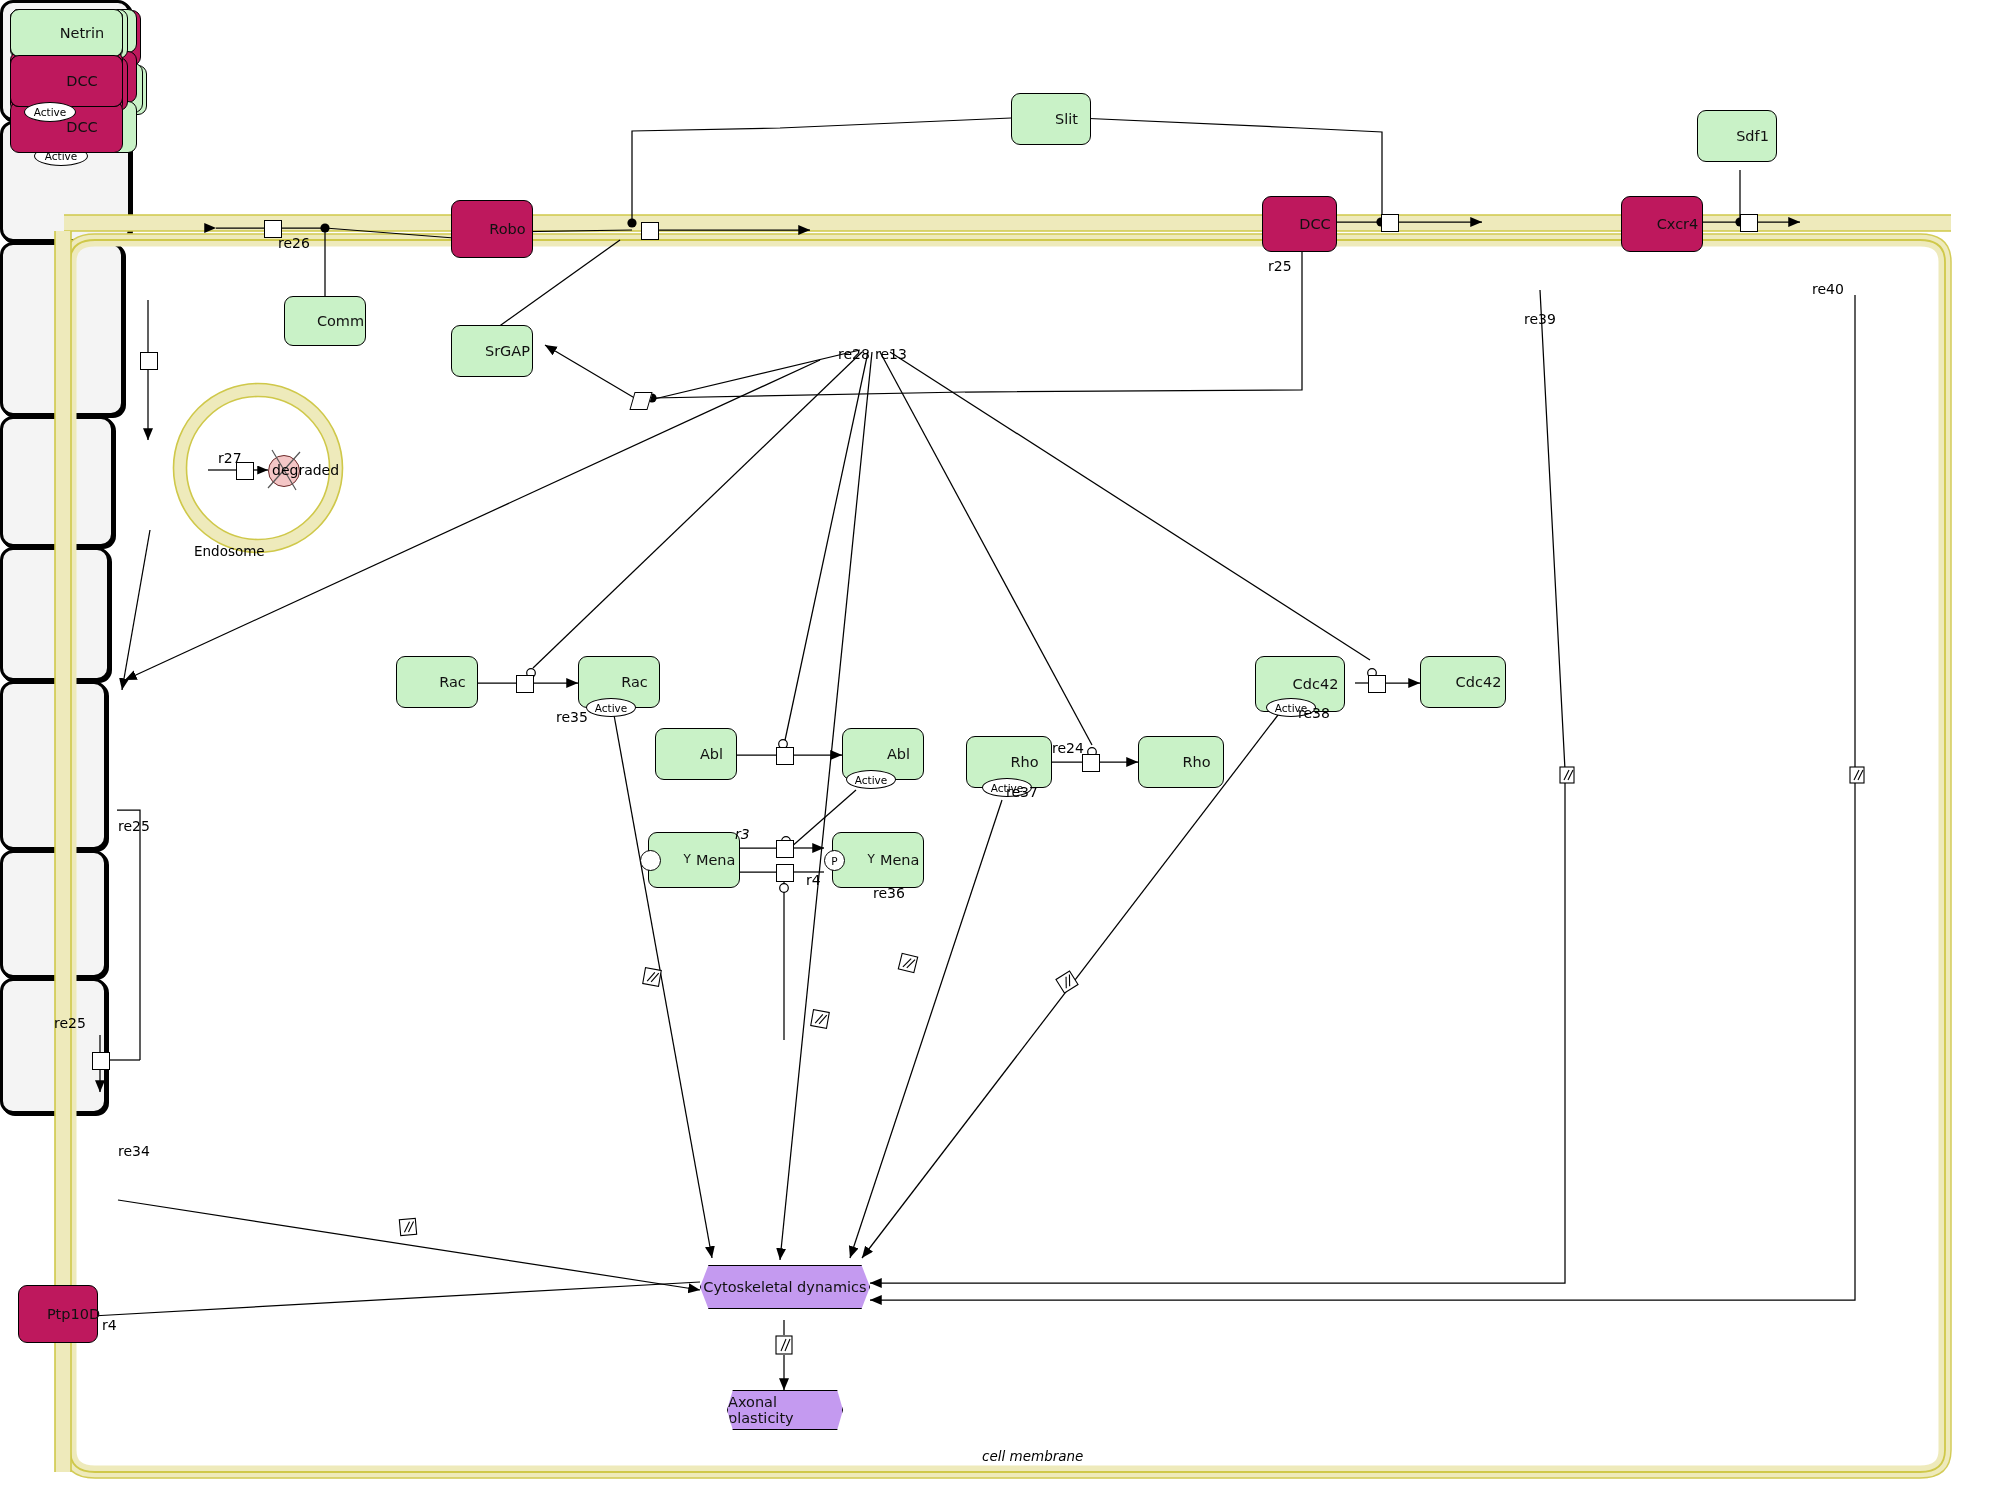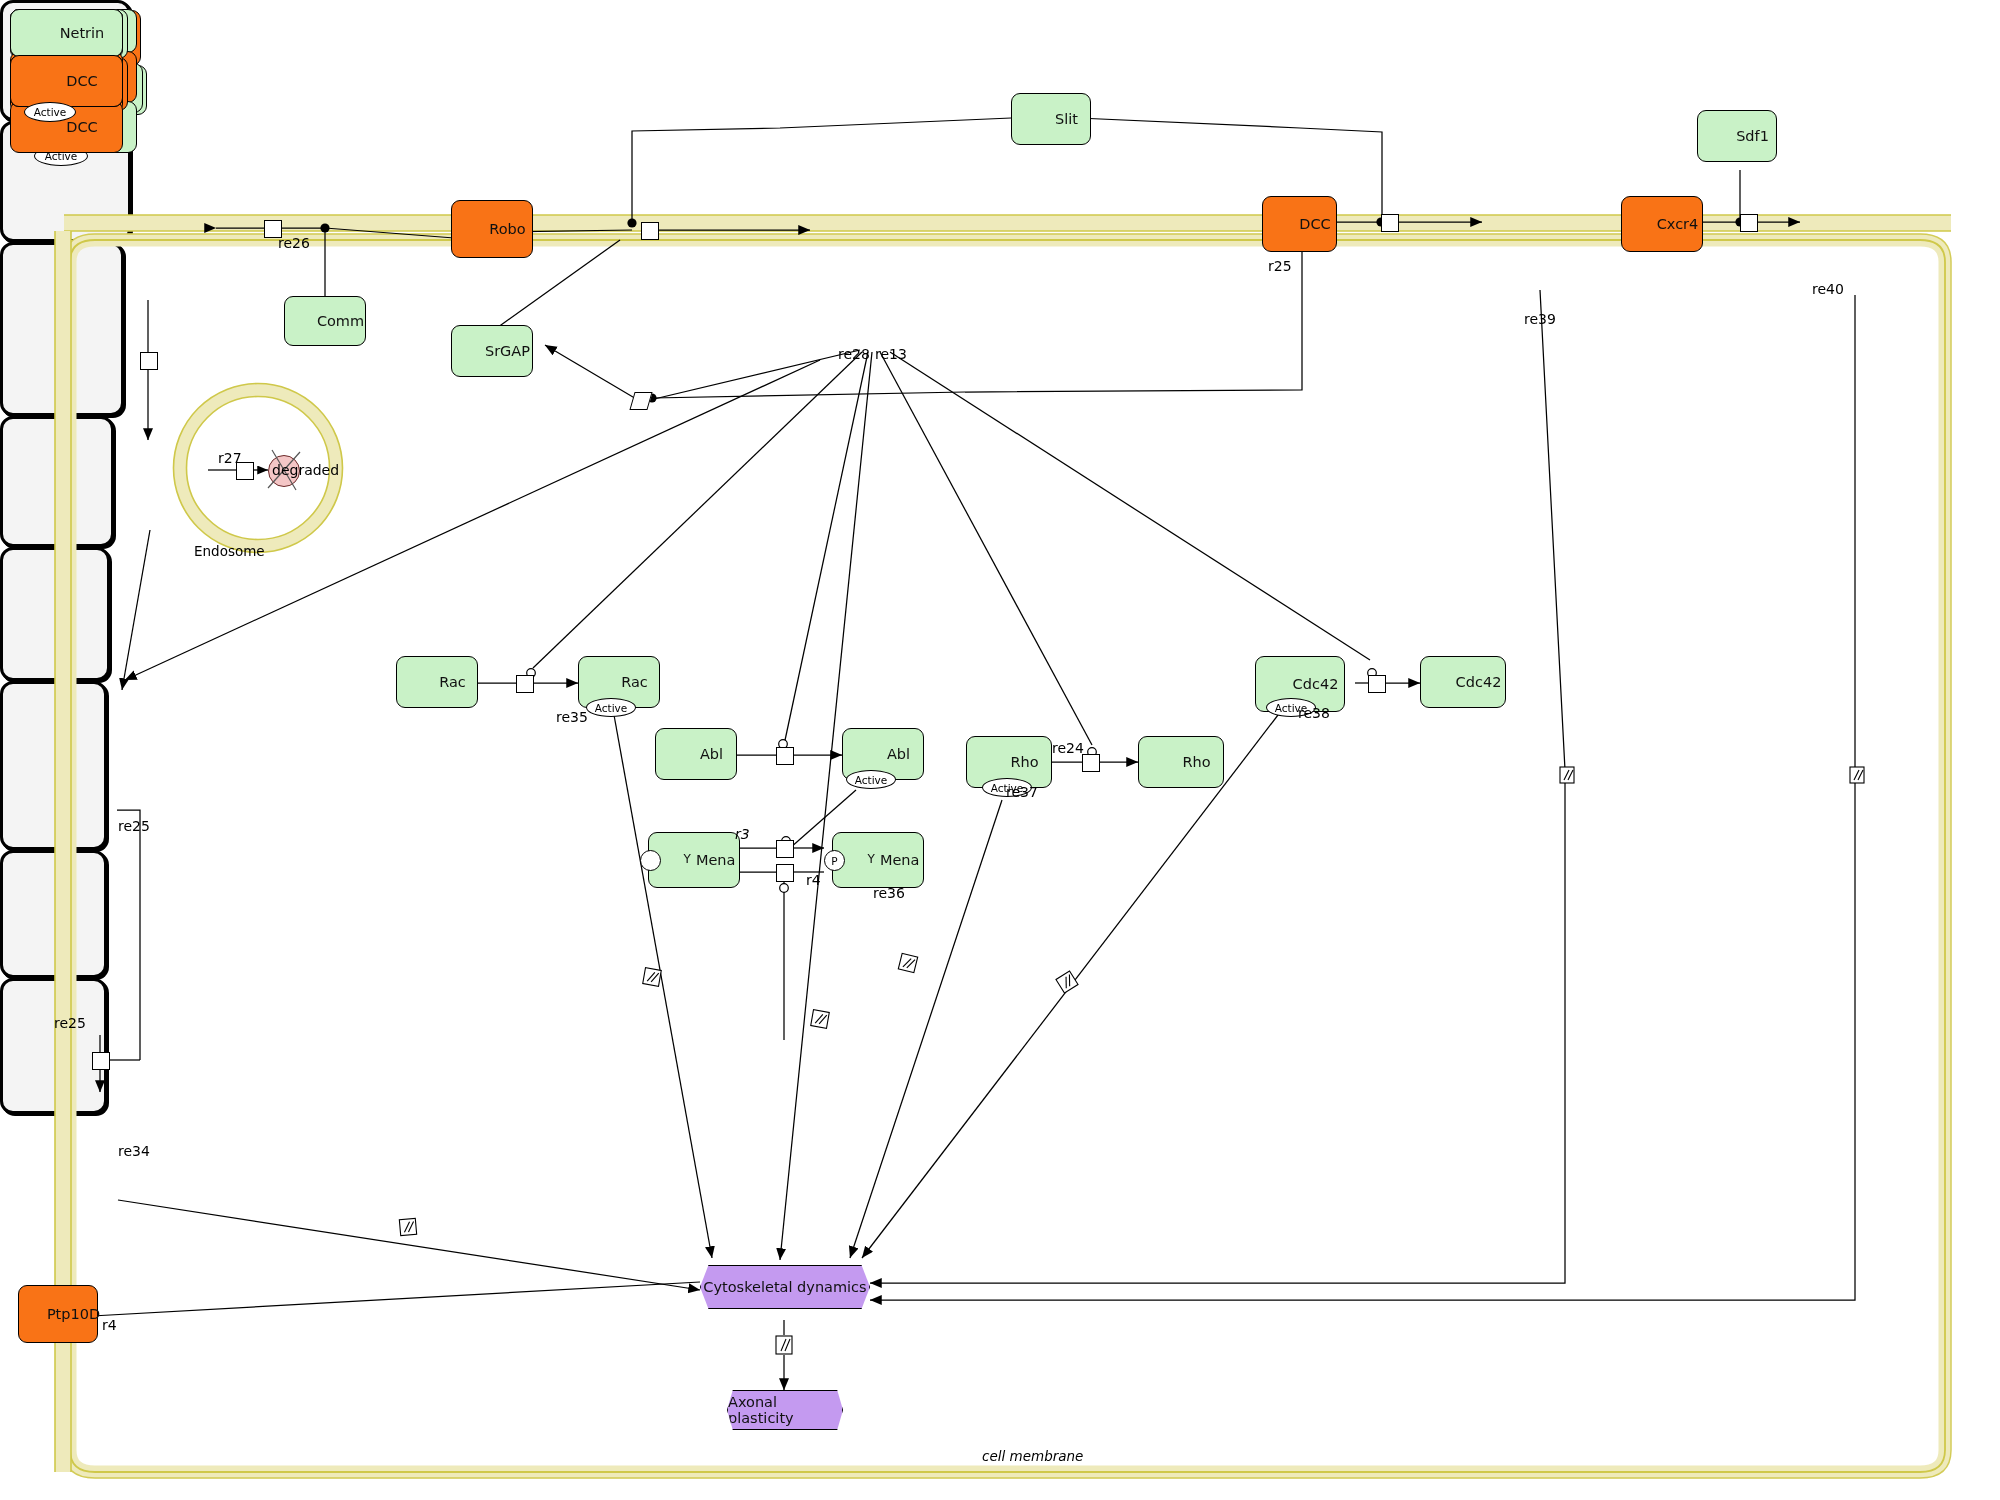--- a/index.html
+++ b/index.html
@@ -4,21 +4,21 @@
 <style>
   html,body{margin:0;padding:0;background:#ffffff;}
   #root{position:relative;width:2000px;height:1500px;background:#ffffff;
         font-family:"DejaVu Sans","Liberation Sans",sans-serif;overflow:hidden;}
   svg.layer{position:absolute;left:0;top:0;width:2000px;height:1500px;pointer-events:none;}
   .node{position:absolute;box-sizing:border-box;display:flex;align-items:center;
         justify-content:center;text-align:center;line-height:1.15;}
   
   .macro{border:1.4px solid #000;border-radius:9px;padding-left:31px;}
   .green{background:#c9f2c7;}
-  .yellow{background:#f97316;}
+  .yellow{background:#be185d;}
   .complex{background:#f4f4f4;border:3.5px solid #000;border-radius:13px;
            box-shadow:2px 2px 0 #000;}
   .complex .macro{position:absolute;}
   .label{font-size:14.5px;color:#111;}
   .small{font-size:12px;}
   .reactlbl{position:absolute;font-size:14px;color:#000;white-space:nowrap;}
   .unitbadge{position:absolute;border:1.2px solid #000;background:#fff;border-radius:50%/50%;
              font-size:10.5px;display:flex;align-items:center;justify-content:center;color:#000;}
   .statevar{position:absolute;border:1.2px solid #000;background:#fff;border-radius:50%;
             font-size:10.5px;display:flex;align-items:center;justify-content:center;color:#000;}

